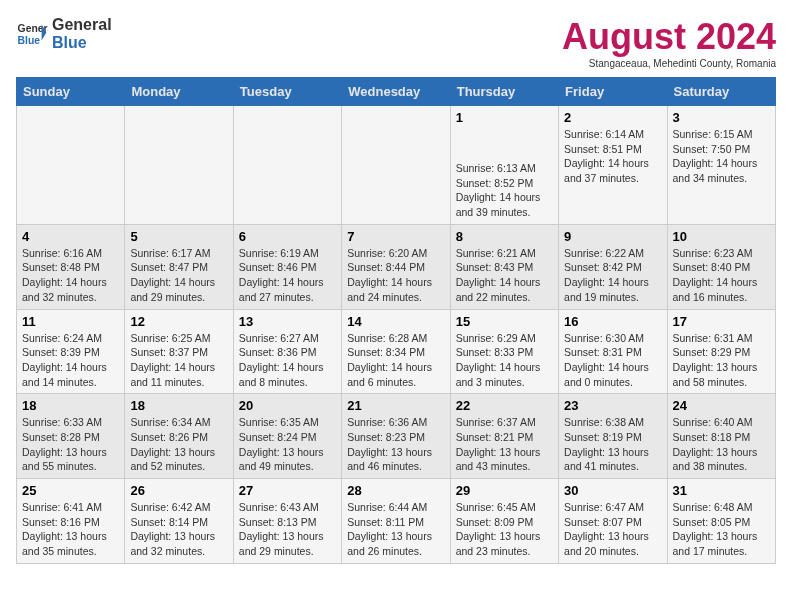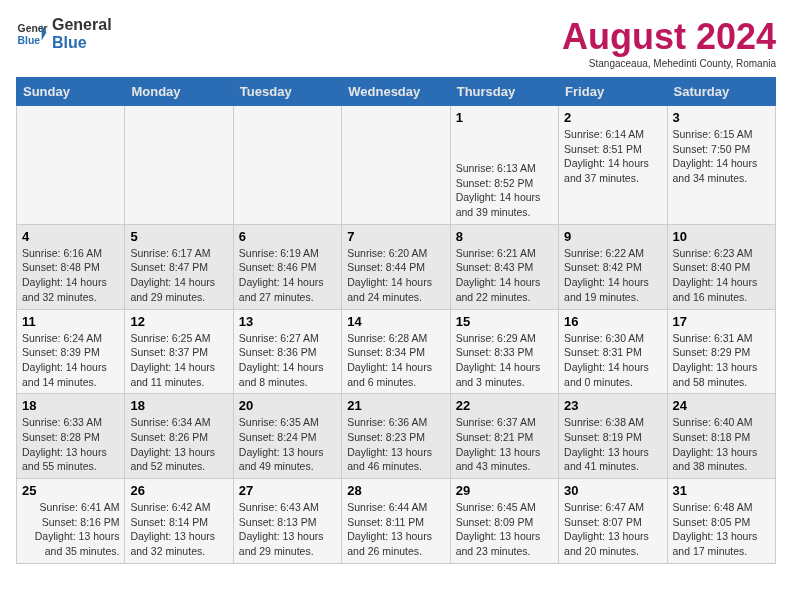--- a/index.html
+++ b/index.html
@@ -289,21 +289,21 @@
           <div class="day-number">24</div>
           <div class="day-info" style="white-space: pre-line;">Sunrise: 6:40 AM
 Sunset: 8:18 PM
 Daylight: 13 hours
 and 38 minutes.</div>
         </td>
       </tr>
       <tr>
         <td>
           <div class="day-number">25</div>
-          <div class="day-info" style="white-space: pre-line; text-align: right;">Sunrise: 6:41 AM
+          <div class="day-info" style="white-space: pre-line;">Sunrise: 6:41 AM
 Sunset: 8:16 PM
 Daylight: 13 hours
 and 35 minutes.</div>
         </td>
         <td>
           <div class="day-number">26</div>
           <div class="day-info" style="white-space: pre-line;">Sunrise: 6:42 AM
 Sunset: 8:14 PM
 Daylight: 13 hours
 and 32 minutes.</div>

